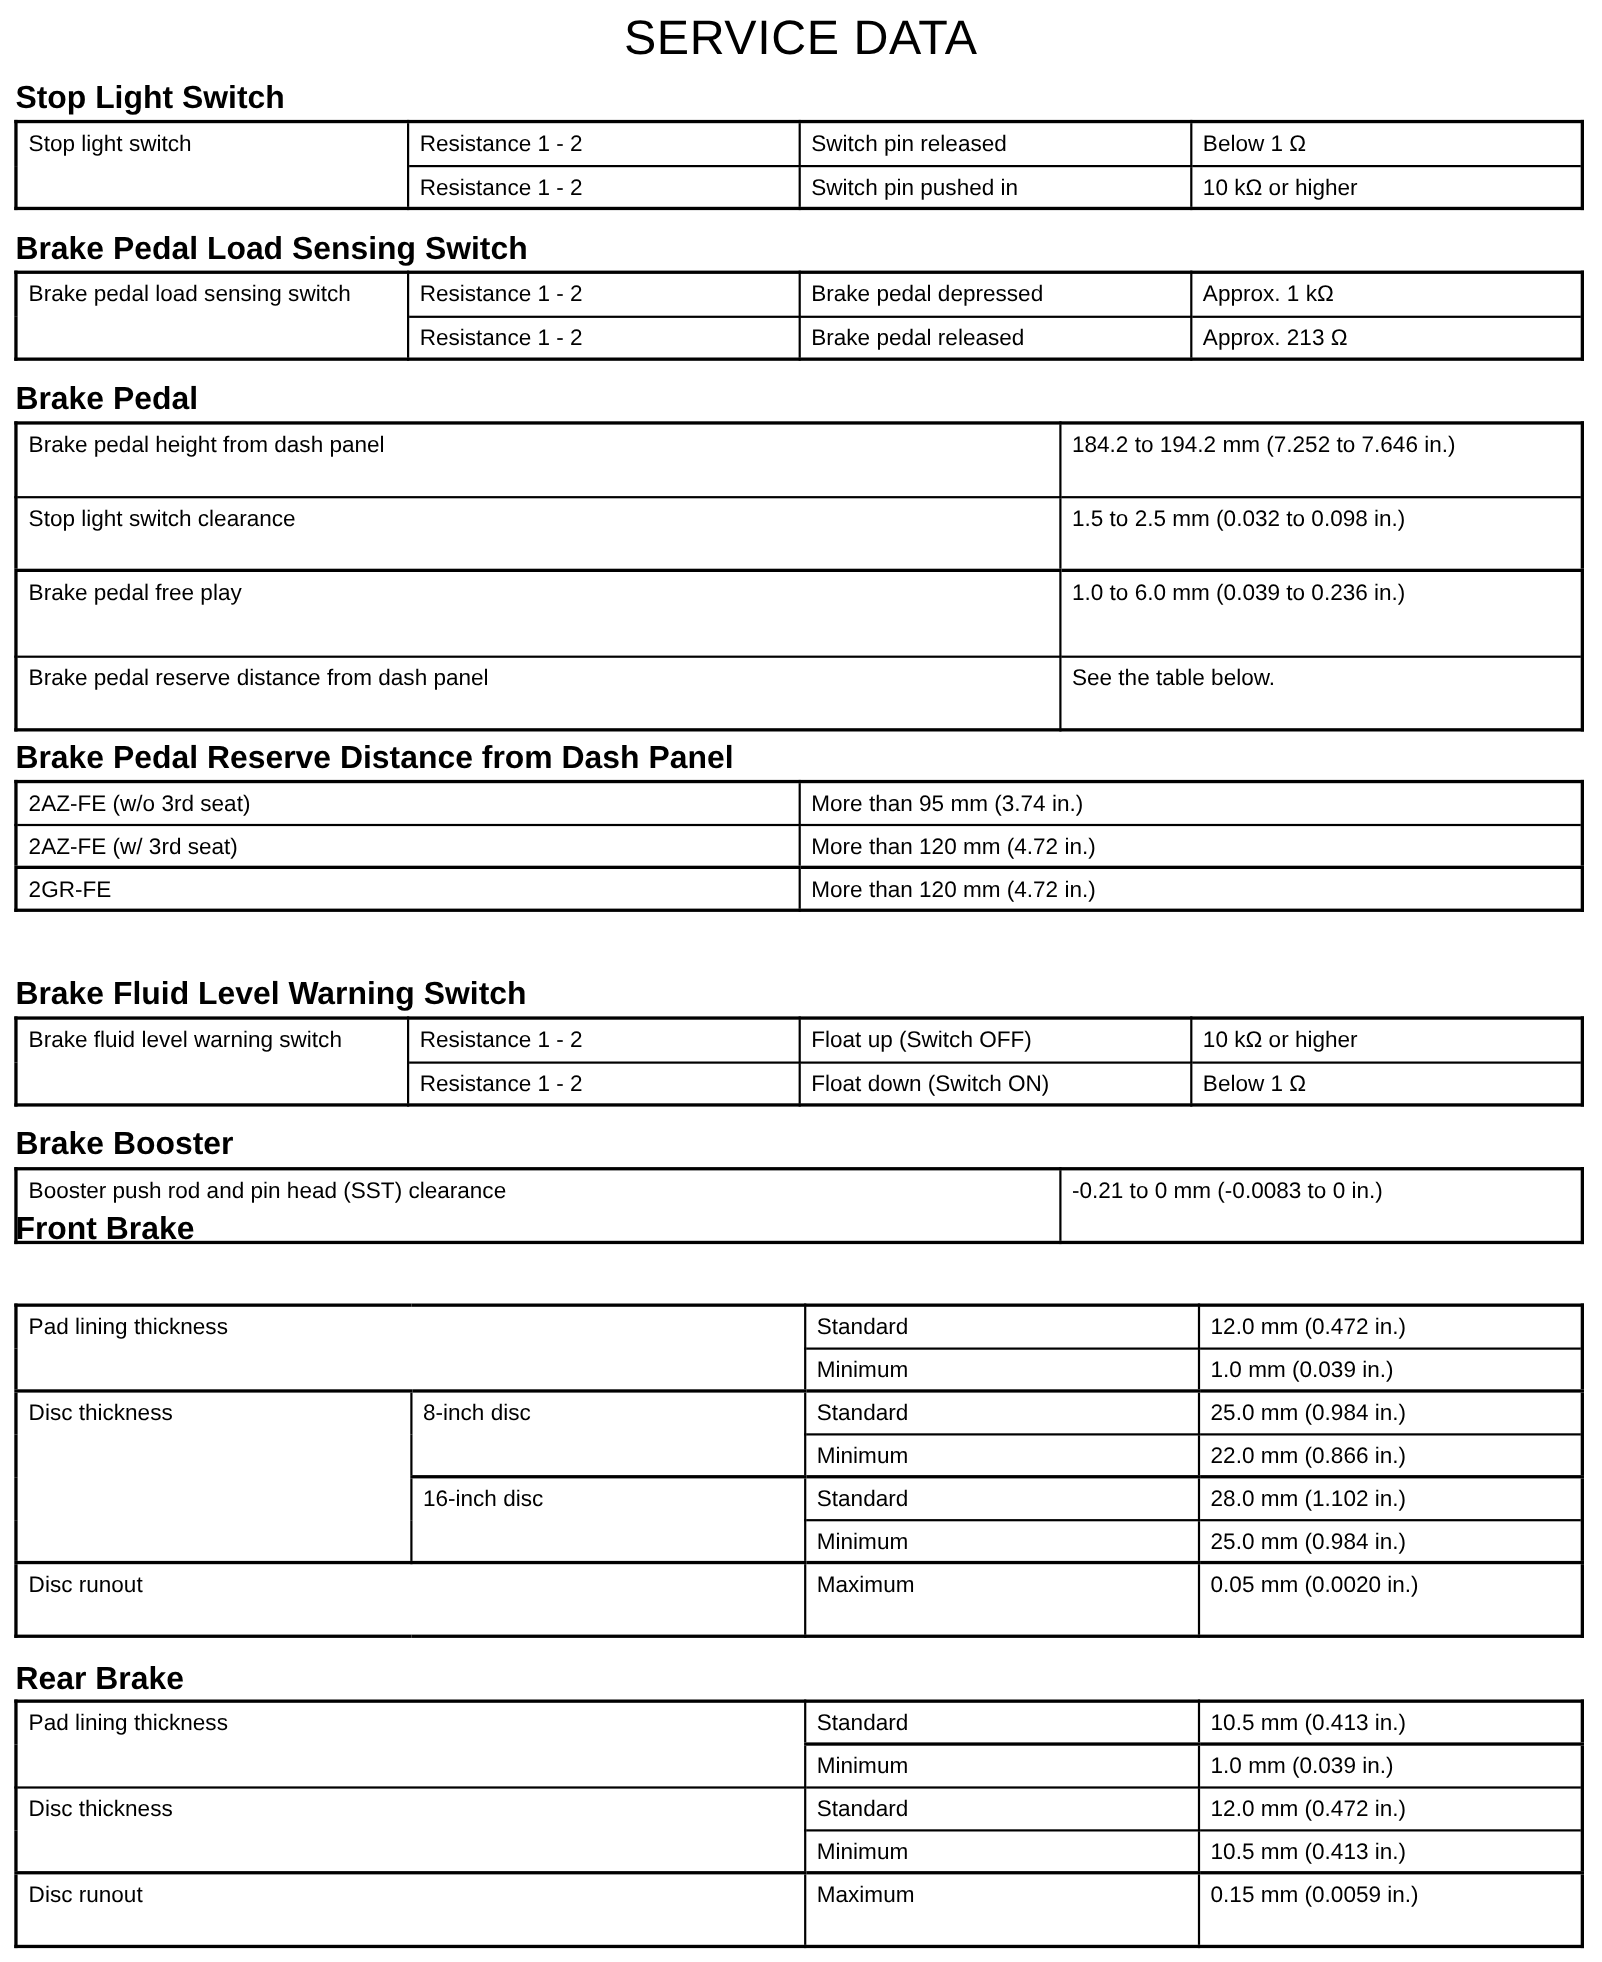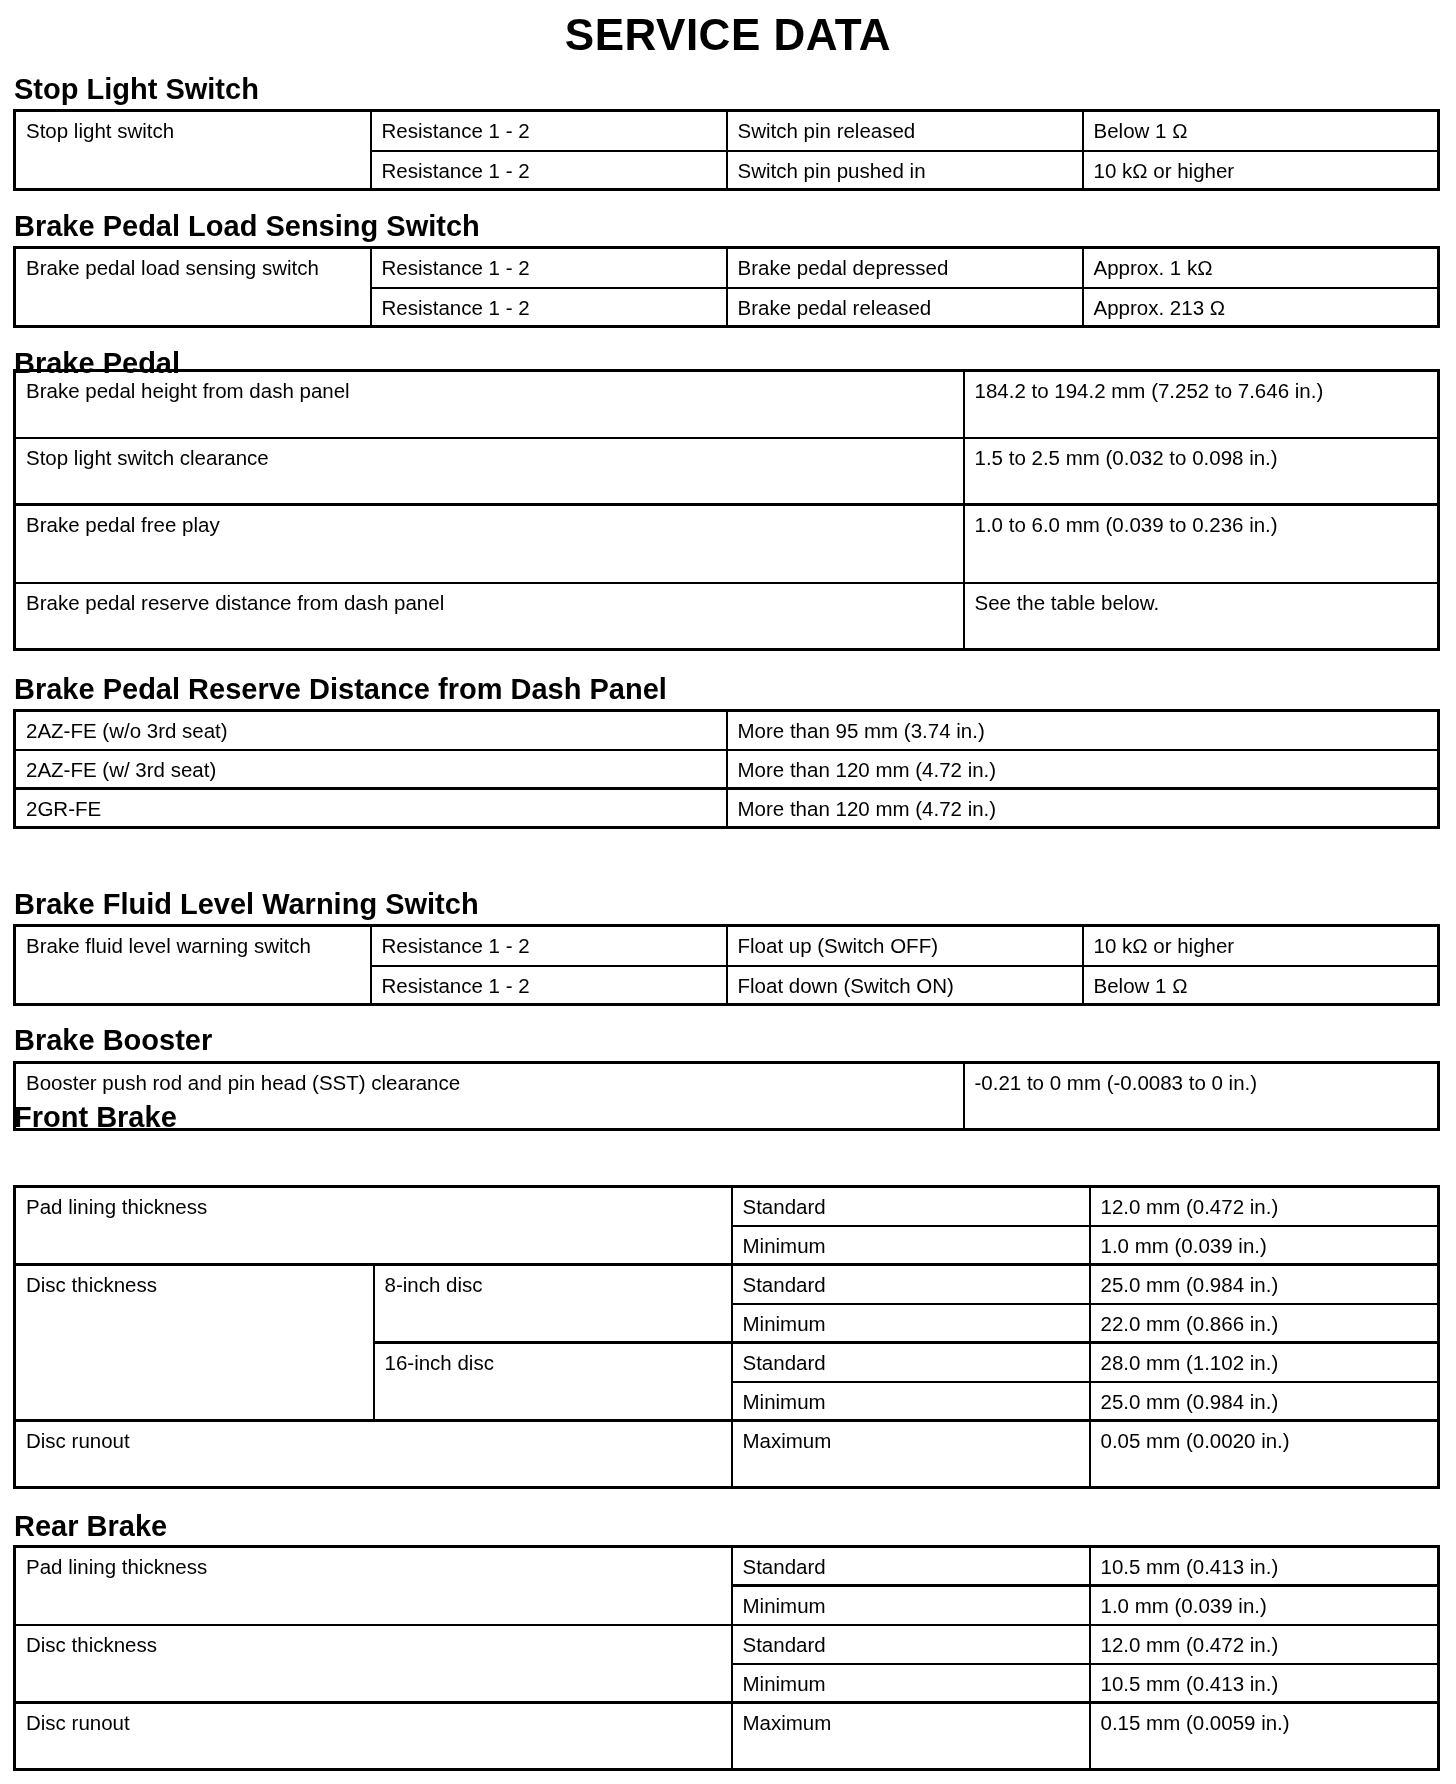--- a/index.html
+++ b/index.html
@@ -2,21 +2,21 @@
 <html><head>
 <meta charset="utf-8">
 <style>
   html, body { margin: 0; padding: 0; background: #ffffff; }
   body {
     width: 1456px; height: 1784px; position: relative; overflow: hidden;
     font-family: "Liberation Sans", sans-serif; color: #000;
   }
   .page-title {
     position: absolute; left: 0; width: 1456px; top: 10px;
-    text-align: center; font-weight: bold; font-size: 44px; letter-spacing: 0.5px;
+    text-align: center; font-weight: normal; font-size: 44px; letter-spacing: 0.5px;
   }
   .section-heading {
     position: absolute; left: 14px; font-weight: bold; font-size: 29px; line-height: 34px;
   }
   table.spec {
     position: absolute; left: 13px; width: 1424px;
     border-collapse: collapse; table-layout: fixed;
     font-size: 20.5px;
   }
   table.spec td, table.spec th {
@@ -74,21 +74,21 @@
   </tr>
   <tr style="height:39px">
     <td>Resistance 1 - 2</td>
     <td>Brake pedal released</td>
     <td>Approx. 213 Ω</td>
   </tr>
 </tbody>
   </table>
 
 <div class="section-heading" style="top:346px">Brake Pedal</div>
-<table class="spec" style="top:369px">
+<table class="spec" style="top:383px">
   <colgroup>
       <col style="width:949px">
       <col style="width:475px">
     </colgroup>
   <tbody>
       <tr style="height:67px">
     <td>Brake pedal height from dash panel</td>
     <td>184.2 to 194.2 mm (7.252 to 7.646 in.)</td>
   </tr>
   <tr style="height:67px">

